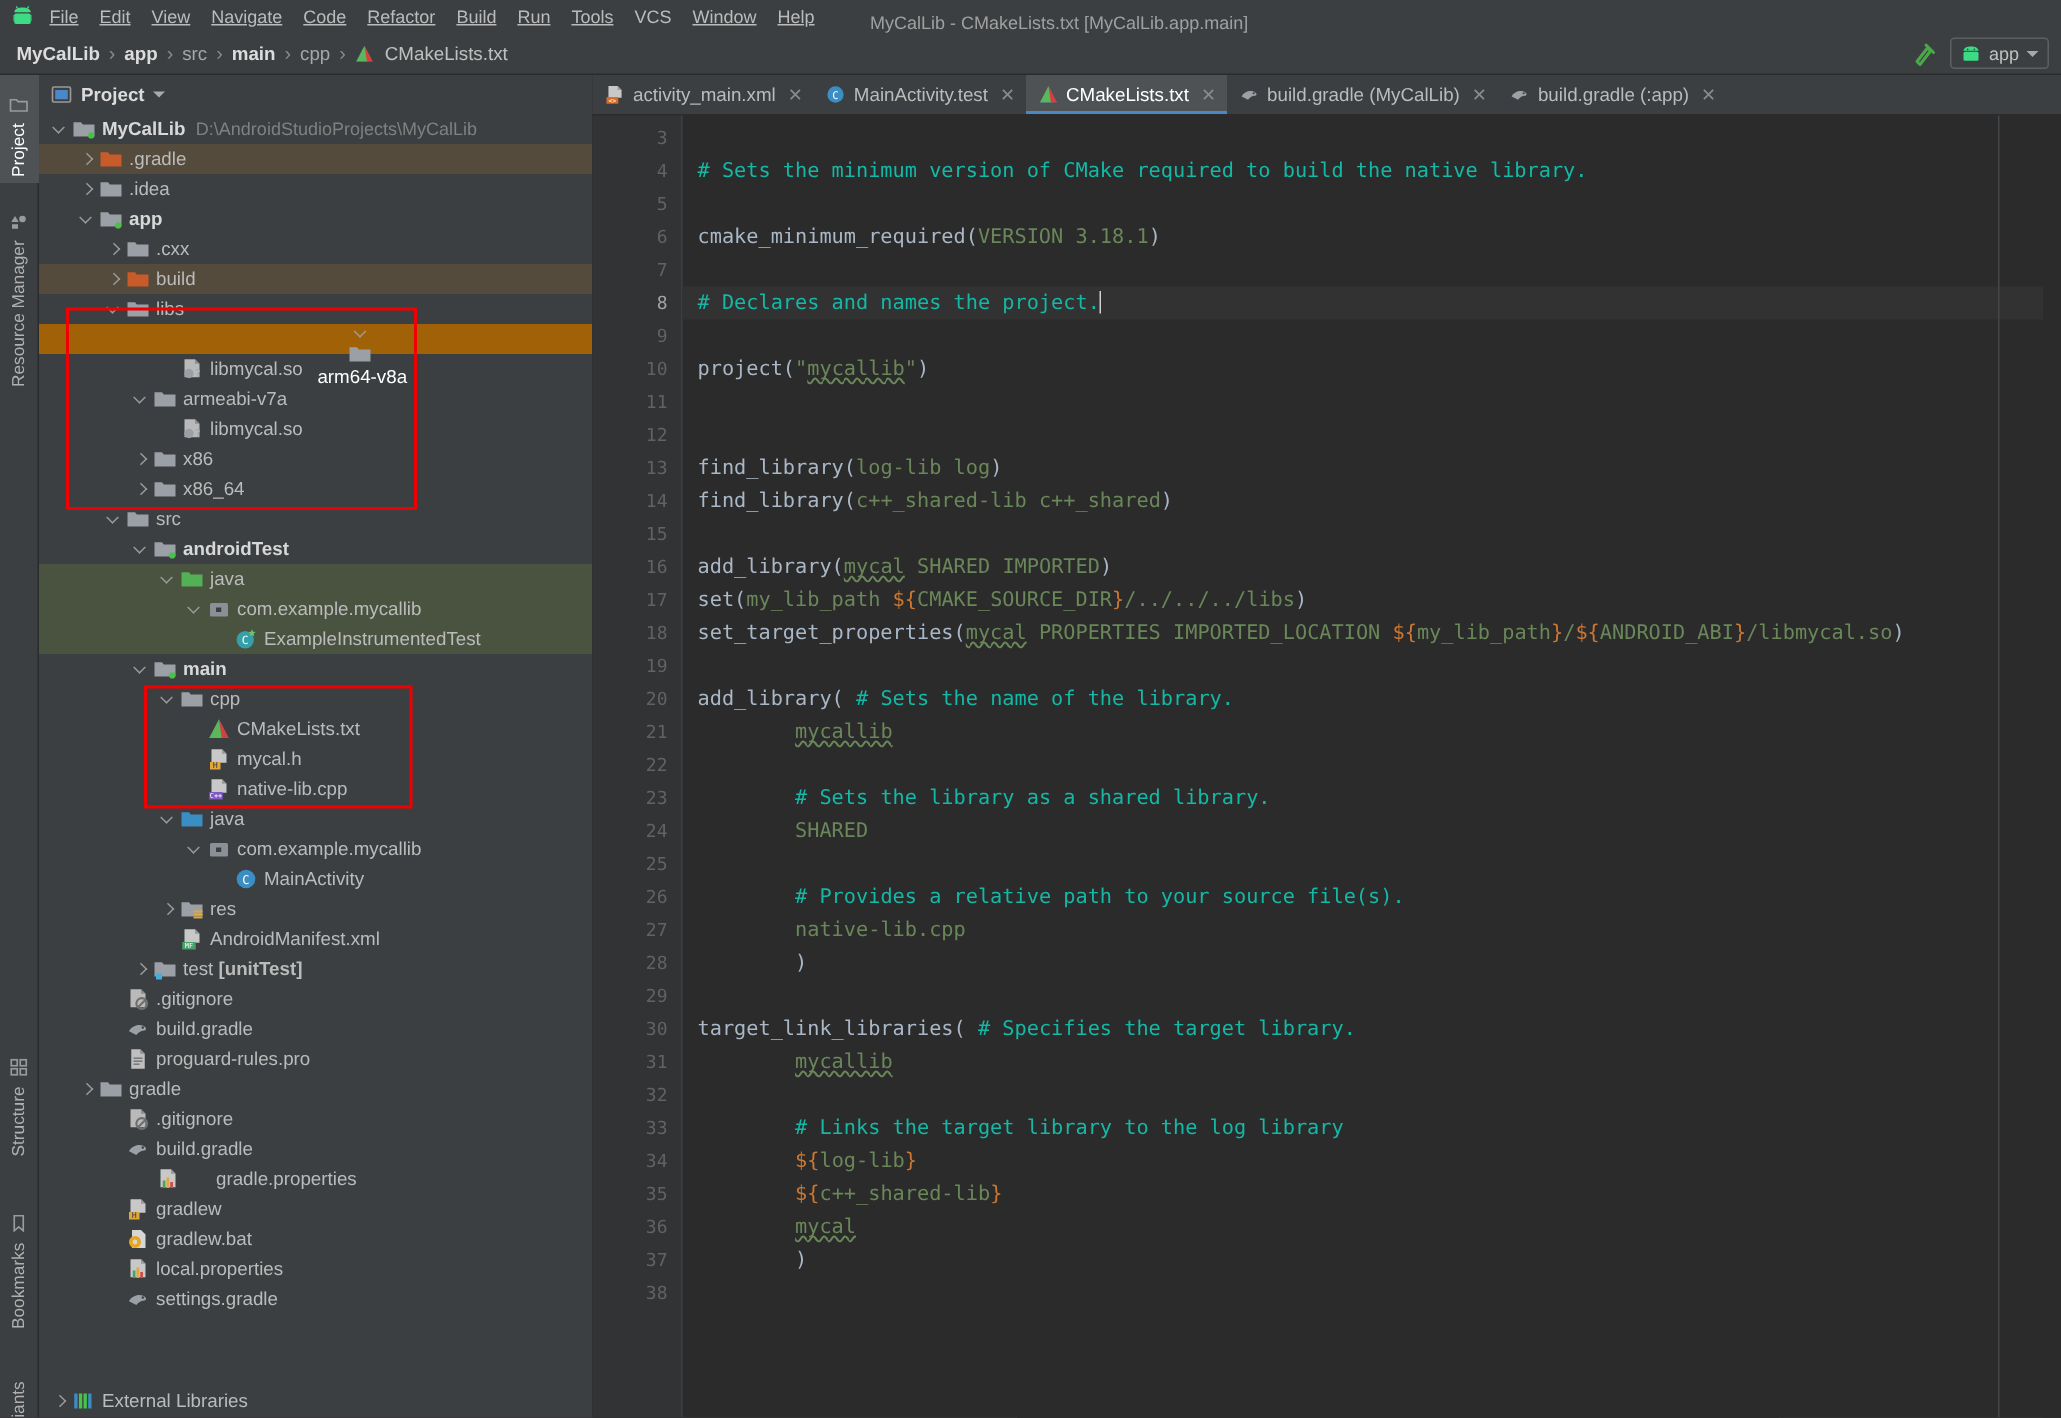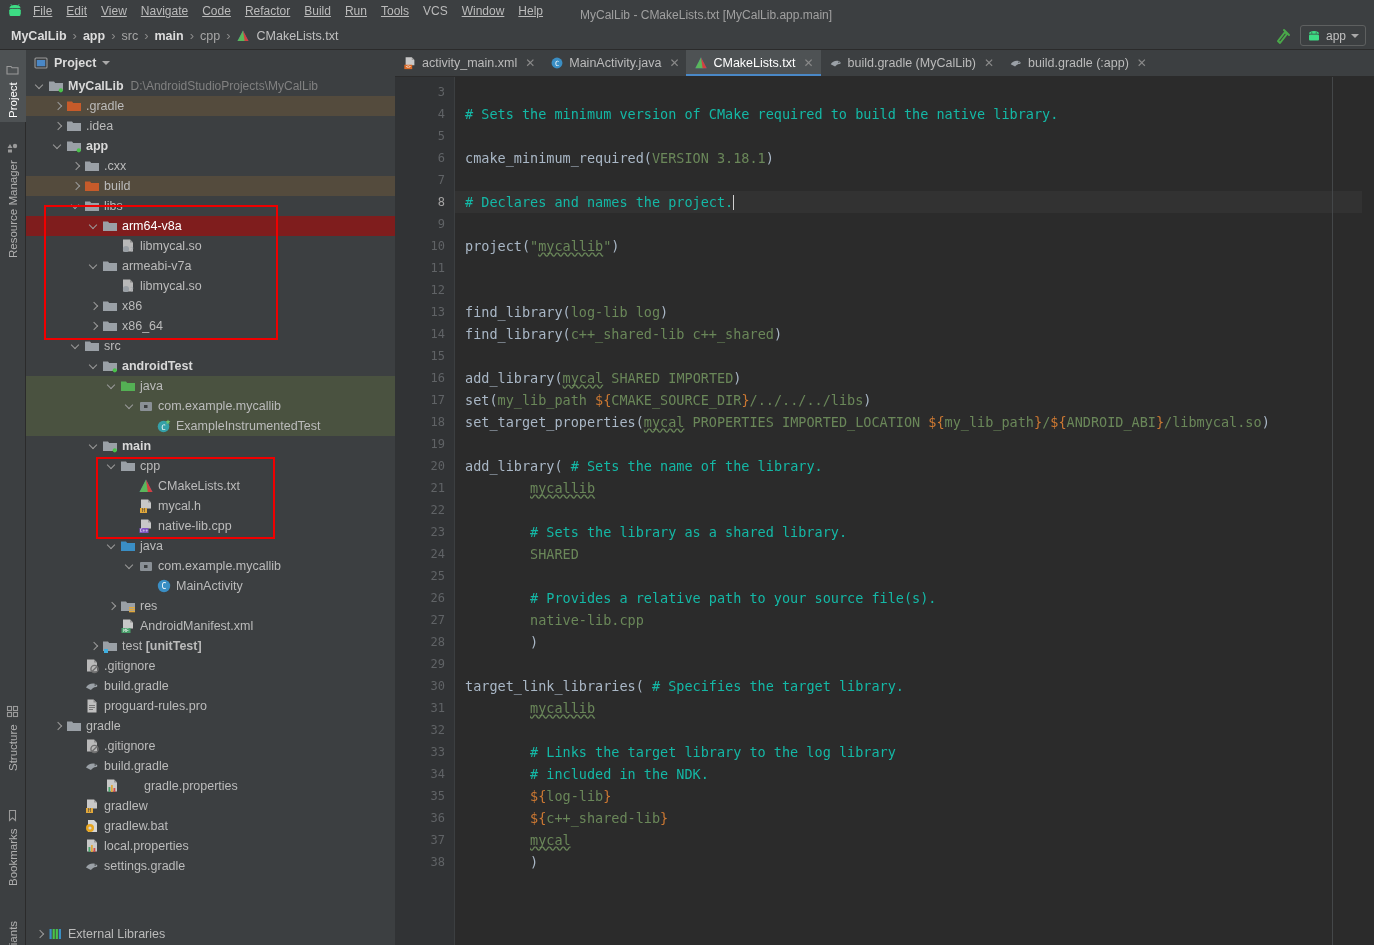--- a/index.html
+++ b/index.html
@@ -84,21 +84,21 @@
     transform: rotate(-45deg);
   }
   .row .arrow.open::before { transform: rotate(45deg); top: 1.5px; left: 2px; }
   .row .arrow.none::before { display: none; }
   .row .ic { width: 16px; height: 16px; flex: none; margin-right: 4px; display: flex; align-items: center; justify-content: center; }
   .row .lbl { color: #bbbbbb; }
   .row .lbl.bold { font-weight: bold; color: #d8d8d8; }
   .row .path { color: #808080; margin-left: 7px; font-size: 12px; }
   .row.excluded { background: #544b3d; }
   .row.testsrc { background: #4a5240; }
-  .row.selected { background: #7f1d1d; }
+  .row.selected { background: #a16207; flex-direction: column; }
   .row.selected .lbl { color: #ffffff; }
 
   
   .redbox { position: absolute; border: 2px solid #f00000; pointer-events: none; z-index: 30; }
 
   
   .editor-area { position: absolute; top: 50px; left: 395px; width: 979px; height: 895px; background: #2b2b2b; }
   .tabbar { height: 27px; background: #3c3f41; display: flex; align-items: stretch; border-bottom: 1px solid #2b2b2b; }
   .etab {
     display: flex; align-items: center; gap: 5px; padding: 0 7px 0 8px;
@@ -744,21 +744,21 @@
           <span>activity_main.xml</span>
           <span class="x">✕</span>
         </div>
         <div class="etab">
           <span style="display: flex;">
             <svg width="14" height="14" viewBox="0 0 16 16">
               <circle cx="8" cy="8" r="6.2" fill="#3a8ec4"></circle>
               <text x="8" y="11.2" font-size="8" fill="#ffffff" text-anchor="middle" font-family="monospace">C</text>
             </svg>
           </span>
-          <span>MainActivity.java</span>
+          <span>MainActivity.test</span>
           <span class="x">✕</span>
         </div>
         <div class="etab active">
           <span style="display: flex;">
             <svg width="14" height="14" viewBox="0 0 16 16">
               <polygon points="8,1.5 14.5,14 1.5,14" fill="#3a5fa8"></polygon>
               <polygon points="8,1.5 10.8,14 1.5,14" fill="#5bb75b"></polygon>
               <polygon points="8,1.5 14.5,14 9.8,14" fill="#d34040"></polygon>
             </svg>
           </span>
@@ -853,21 +853,20 @@
           <div class="cline">        <span class="tok-arg">SHARED</span></div>
           <div class="cline">&nbsp;</div>
           <div class="cline">        <span class="tok-com"># Provides a relative path to your source file(s).</span></div>
           <div class="cline">        <span class="tok-arg">native-lib.cpp</span></div>
           <div class="cline">        <span class="tok-paren">)</span></div>
           <div class="cline">&nbsp;</div>
           <div class="cline"><span class="tok-cmd">target_link_libraries(</span>&nbsp;<span class="tok-com"># Specifies the target library.</span></div>
           <div class="cline">        <span class="tok-arg squig">mycallib</span></div>
           <div class="cline">&nbsp;</div>
           <div class="cline">        <span class="tok-com"># Links the target library to the log library</span></div>
-          <div class="cline">        <span class="tok-com"># included in the NDK.</span></div>
           <div class="cline">        <span class="tok-var">${</span><span class="tok-arg">log-lib</span><span class="tok-var">}</span></div>
           <div class="cline">        <span class="tok-var">${</span><span class="tok-arg">c++_shared-lib</span><span class="tok-var">}</span></div>
           <div class="cline">        <span class="tok-arg squig">mycal</span></div>
           <div class="cline">        <span class="tok-paren">)</span></div>
         </div>
       <div class="right-gutter"></div>
     </div>
   </div>
 
 </div>

